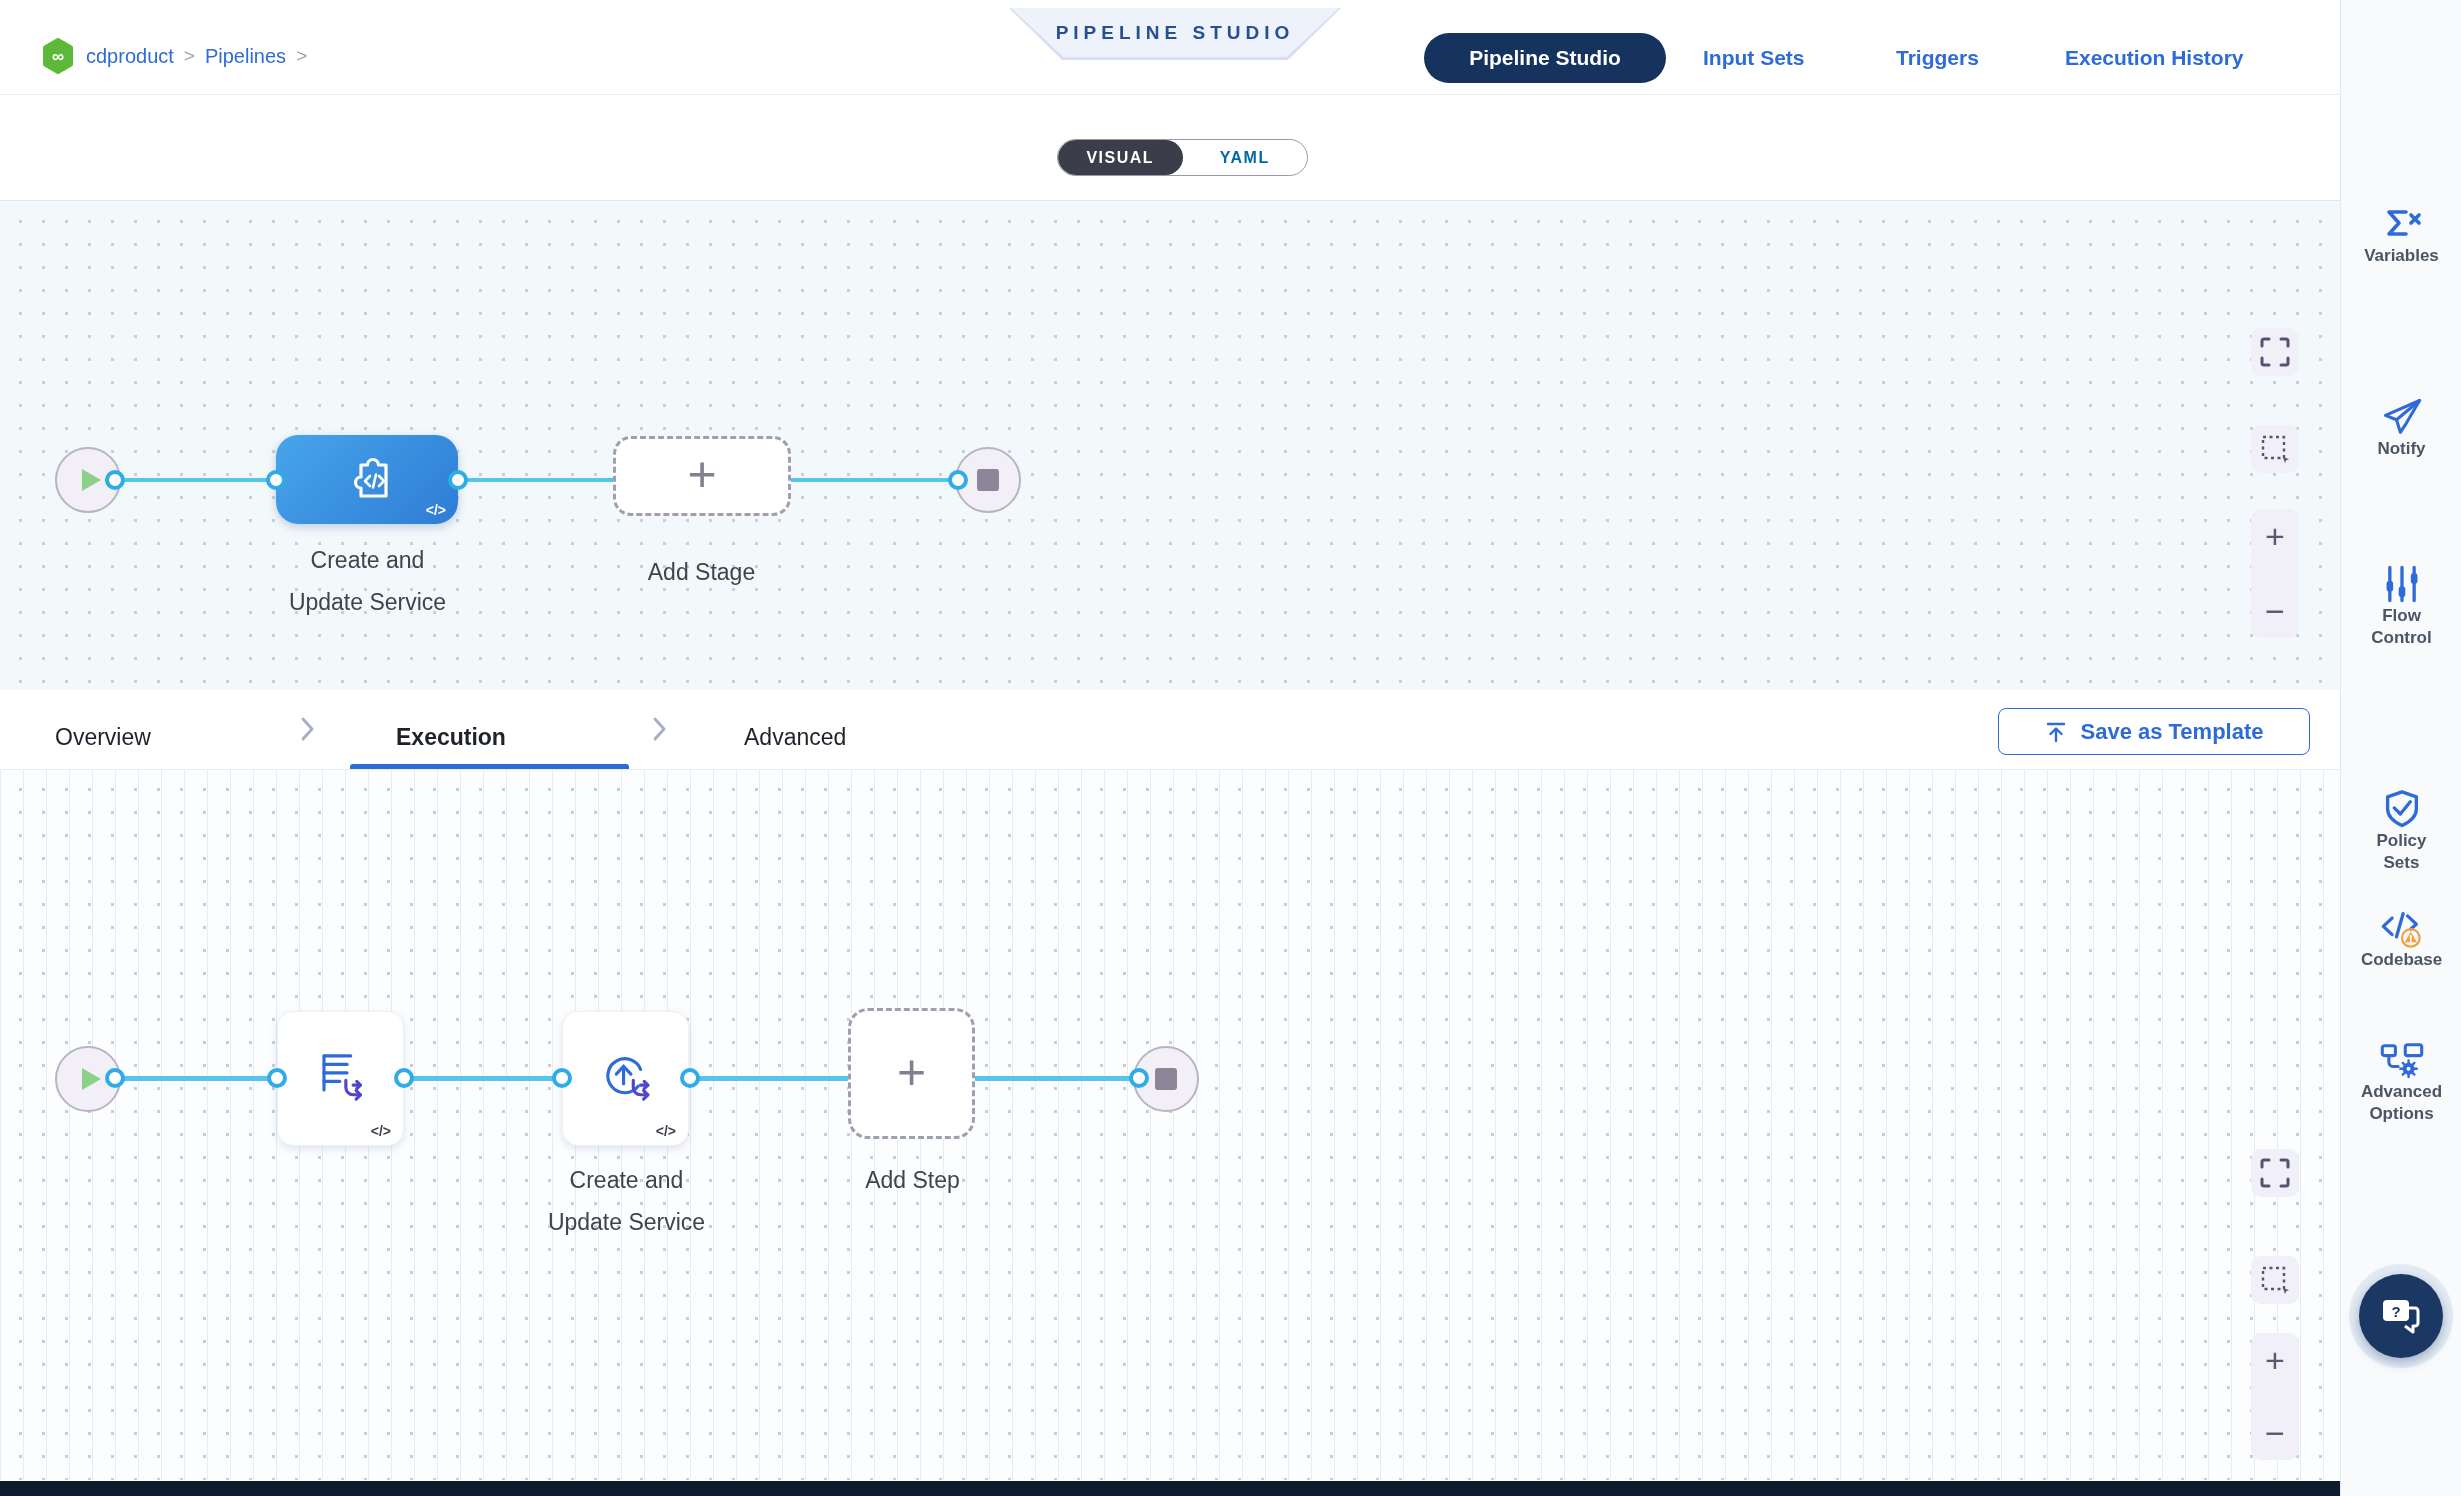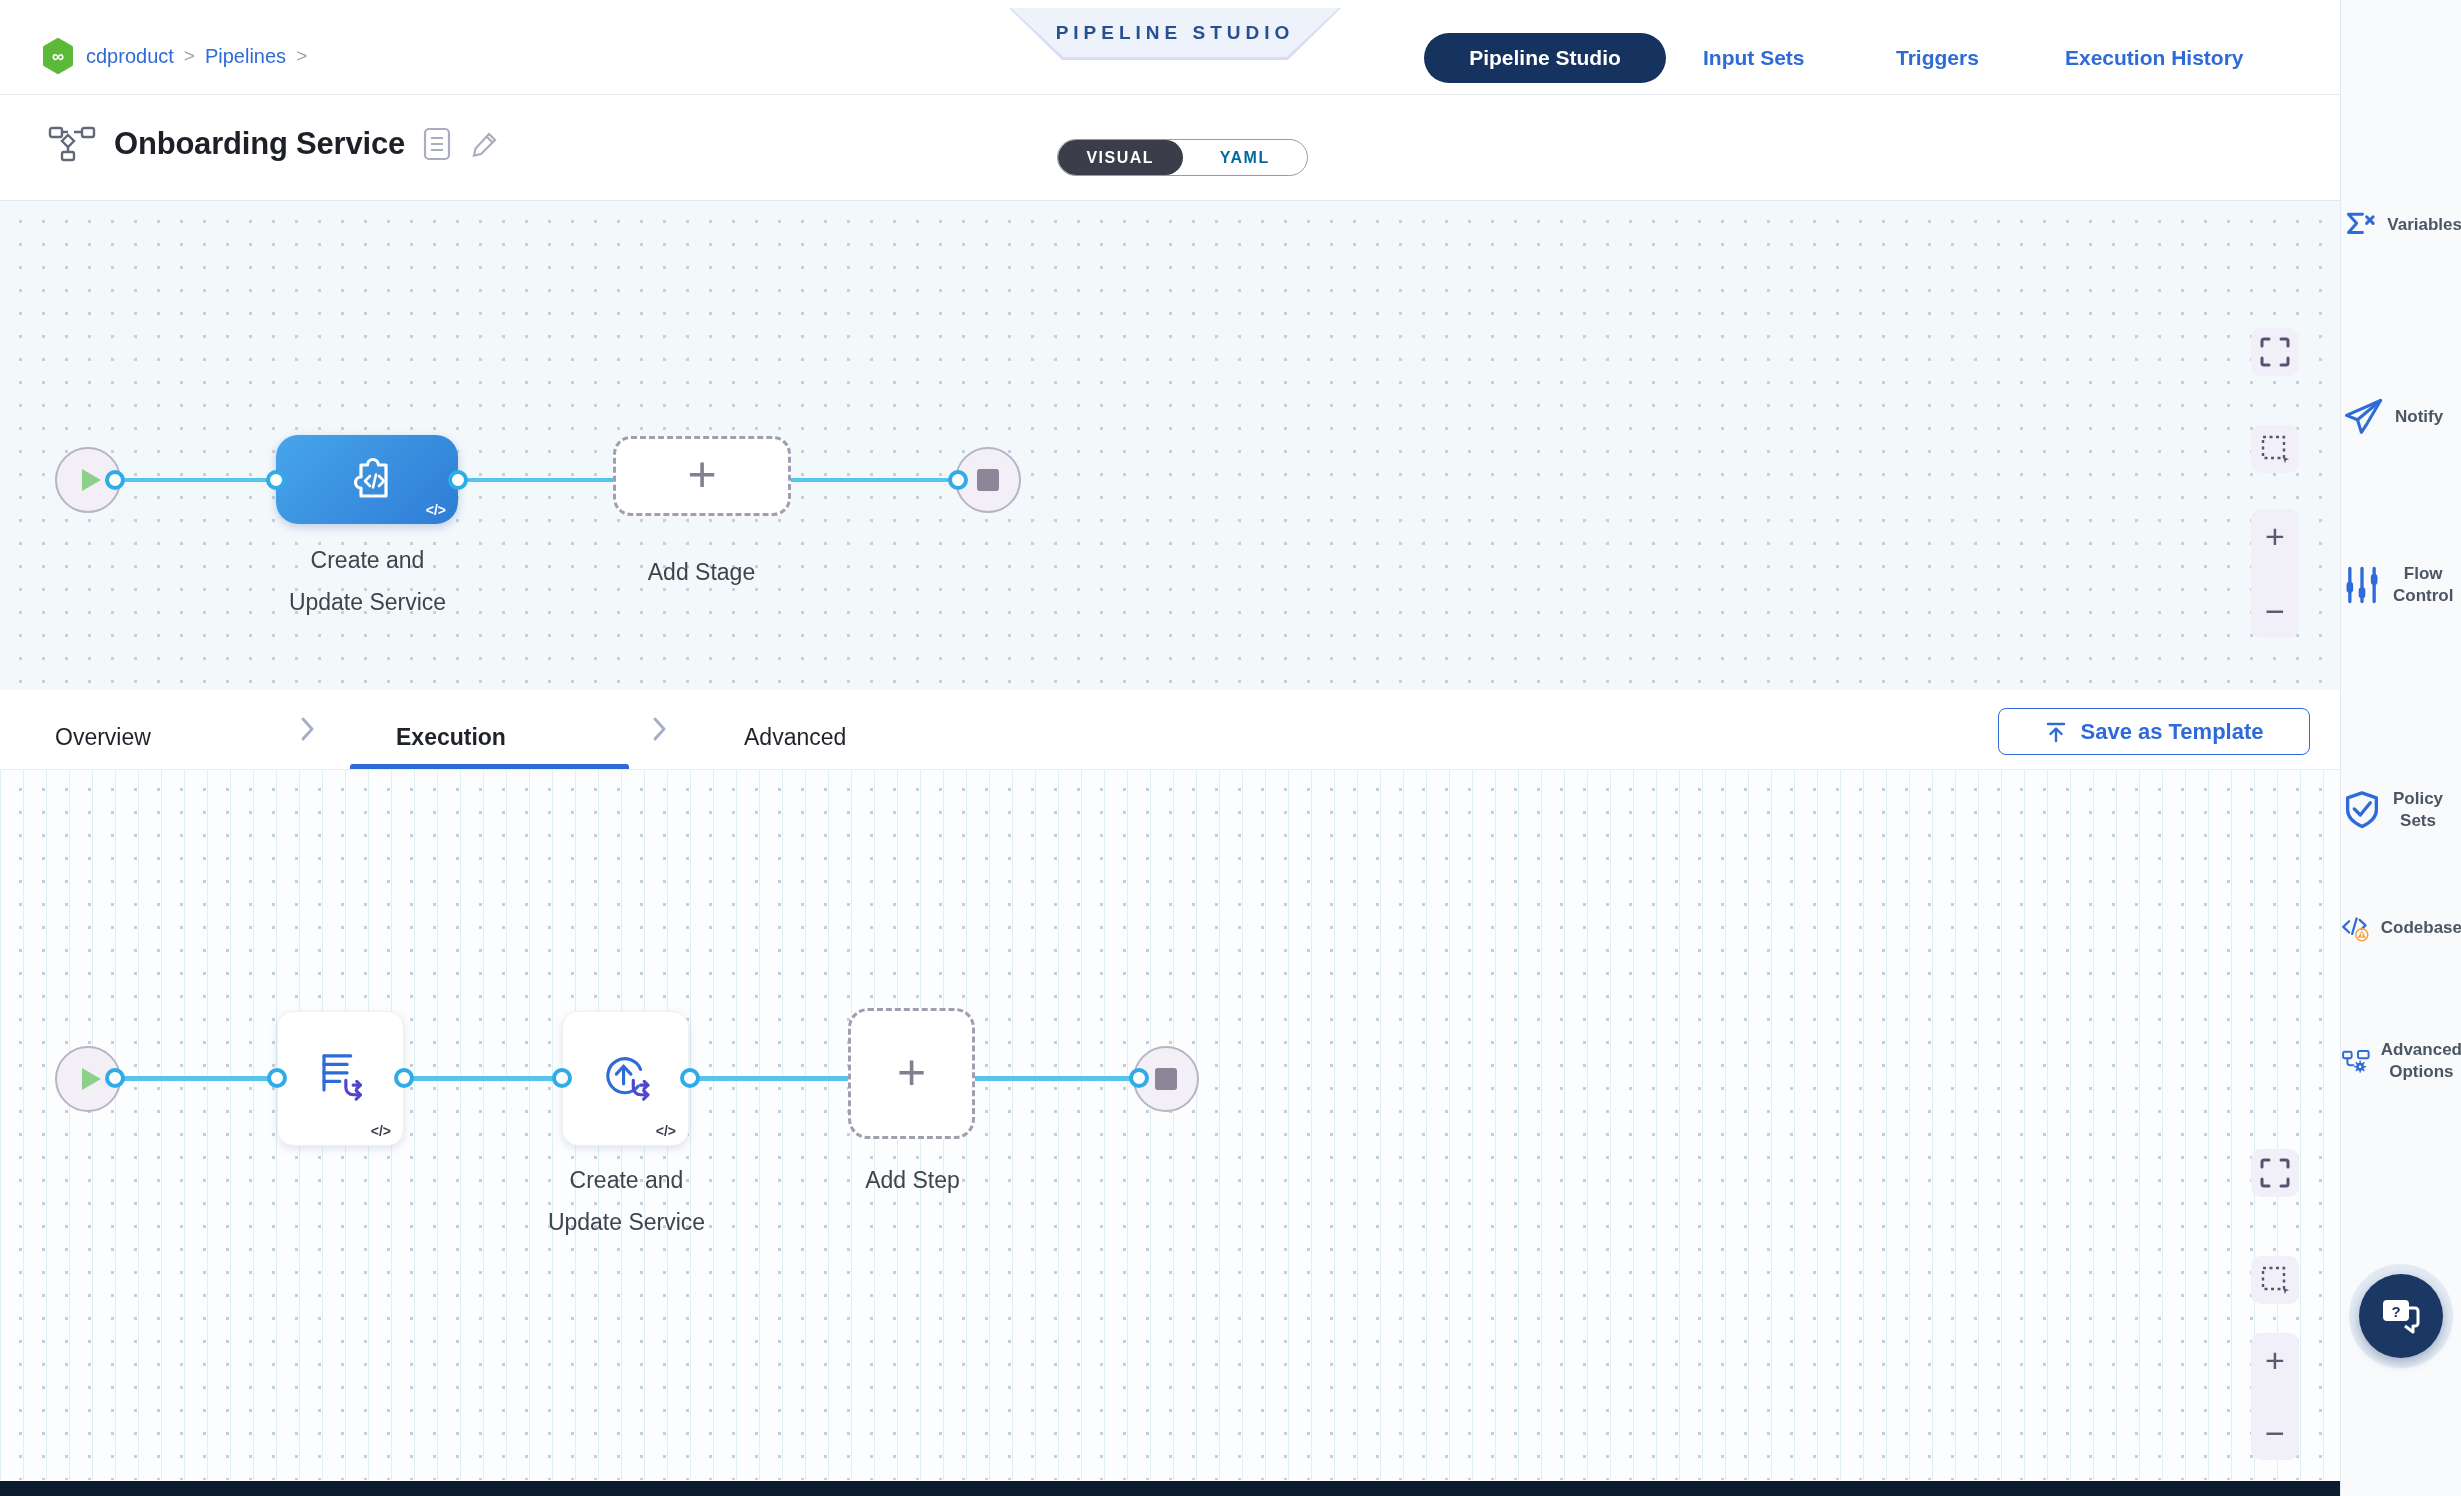--- a/index.html
+++ b/index.html
@@ -78,21 +78,21 @@
   
   #tabbar{left:0;top:690px;width:2462px;height:80px;background:#fff;border-bottom:1px solid #e8ebf1;box-sizing:border-box;z-index:6;}
   .tab-item{display:flex;align-items:center;gap:14px;font-size:23px;color:#1e232b;cursor:pointer;height:40px;flex-direction:column;}
   .tab-chev{top:26px;}
   #tab-underline{left:350px;bottom:0;width:279px;height:5px;background:#2f6bd8;border-radius:3px 3px 0 0;}
   #btn-template{left:1998px;top:18px;width:312px;height:47px;border:1.6px solid #2f6bd8;border-radius:8px;background:#fff;
     color:#2f6bd8;display:flex;align-items:center;justify-content:center;gap:12px;font-size:22px;font-weight:700;box-sizing:border-box;cursor:pointer;}
 
   
   #sidebar{left:2340px;top:0;width:121px;height:1496px;background:#f8fafc;border-left:1px solid #e6e9f0;box-sizing:border-box;z-index:7;}
-  .sb-item{position:absolute;left:0;width:121px;display:flex;flex-direction:row;align-items:center;gap:10px;cursor:pointer;}
+  .sb-item{position:absolute;left:0;width:121px;display:flex;flex-direction:column;align-items:center;cursor:pointer;}
   .sb-item .lbl{font-size:17px;font-weight:700;color:#4b5563;text-align:center;line-height:22px;white-space:pre-line;}
   #chat-btn{left:2359px;top:1274px;width:84px;height:84px;border-radius:50%;background:#1b3764;
     box-shadow:0 0 0 10px rgba(80,130,200,.12),0 4px 12px rgba(20,40,80,.35);
     display:flex;align-items:center;justify-content:center;cursor:pointer;z-index:8;}
 
   
   #bottom-bar{left:0;top:1481px;width:2340px;height:16px;background:#0d1b2e;z-index:6;}
 </style>
 </head>
 <body>
@@ -119,38 +119,20 @@
 
     <div id="nav-pill" class="abs">
       <span>Pipeline Studio</span>
     </div>
     <span class="abs nav-link" style="left:1703px;">Input Sets</span>
     <span class="abs nav-link" style="left:1896px;">Triggers</span>
     <span class="abs nav-link" style="left:2065px;">Execution History</span>
   </div>
 
   <div id="hdr2" class="abs">
-    <div id="title-wrap" class="abs">
-      <svg width="48" height="38" viewBox="0 0 48 38" fill="none" stroke="#62687a" stroke-width="2.4">
-        <rect x="2" y="3" width="12" height="9" rx="2"></rect>
-        <rect x="34" y="3" width="12" height="9" rx="2"></rect>
-        <polygon points="20,10 26,16 20,22 14,16"></polygon>
-        <path d="M14 7 H20 M34 7 H26 M20 22 V27"></path>
-        <rect x="14" y="27" width="12" height="8" rx="2"></rect>
-      </svg>
-      <span id="page-title">Onboarding Service</span>
-      <svg width="28" height="34" viewBox="0 0 28 34" fill="none" stroke="#a9adbd" stroke-width="2.2">
-        <rect x="2" y="2" width="24" height="30" rx="4"></rect>
-        <path d="M8 11 H20 M8 17 H20 M8 23 H20"></path>
-      </svg>
-      <svg width="32" height="32" viewBox="0 0 32 32" fill="none" stroke="#a9adbd" stroke-width="2.2">
-        <path d="M20 6 L26 12 L12 26 L5 27.5 L6.5 20.5 Z"></path>
-        <path d="M17.5 8.5 L23.5 14.5"></path>
-      </svg>
-    </div>
 
     <div id="toggle" class="abs">
       <div id="seg-visual" class="seg">VISUAL</div>
       <div id="seg-yaml" class="seg">YAML</div>
     </div>
 
     <div id="btn-save" class="abs">Save</div>
     <div id="btn-save-caret" class="abs">
       <svg width="18" height="11" viewBox="0 0 18 11" fill="none" stroke="#ffffff" stroke-width="3" stroke-linecap="round" stroke-linejoin="round">
         <path d="M2 2 L9 9 L16 2"></path>

